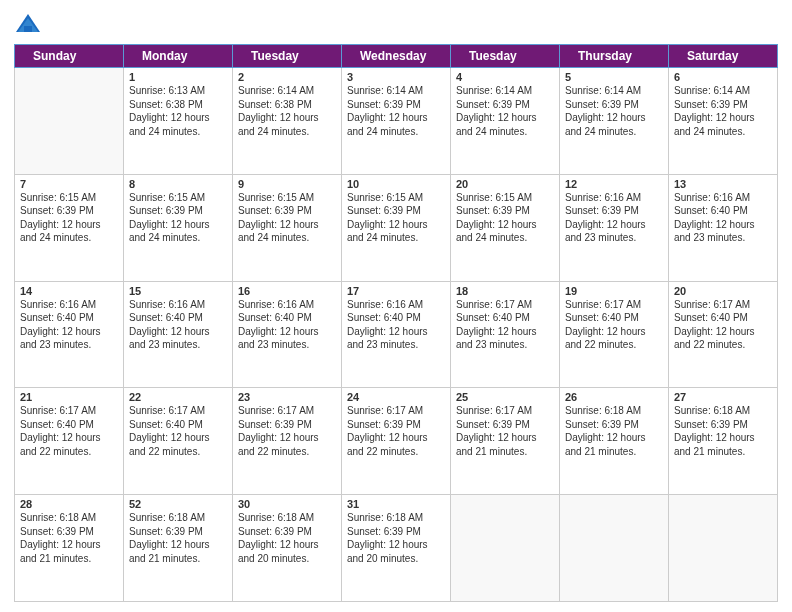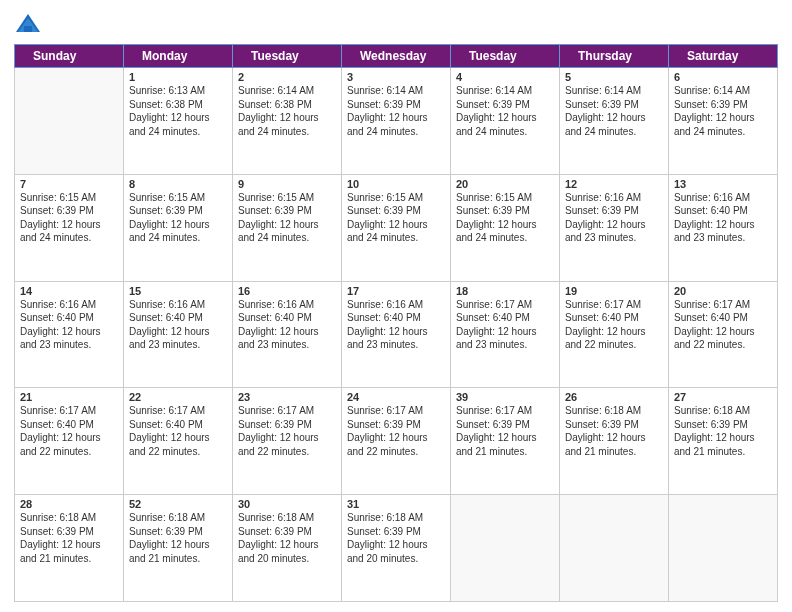--- a/index.html
+++ b/index.html
@@ -328,21 +328,21 @@
         </td>
           <td>
           <span class="day-num">24</span>
           <div class="day-info">
             <span>Sunrise: 6:17 AM</span><br>
             <span>Sunset: 6:39 PM</span><br>
             <span>Daylight: 12 hours and 22 minutes.</span>
           </div>
         </td>
           <td>
-          <span class="day-num">39</span>
+          <span class="day-num">25</span>
           <div class="day-info">
             <span>Sunrise: 6:17 AM</span><br>
             <span>Sunset: 6:39 PM</span><br>
             <span>Daylight: 12 hours and 21 minutes.</span>
           </div>
         </td>
           <td>
           <span class="day-num">26</span>
           <div class="day-info">
             <span>Sunrise: 6:18 AM</span><br>

